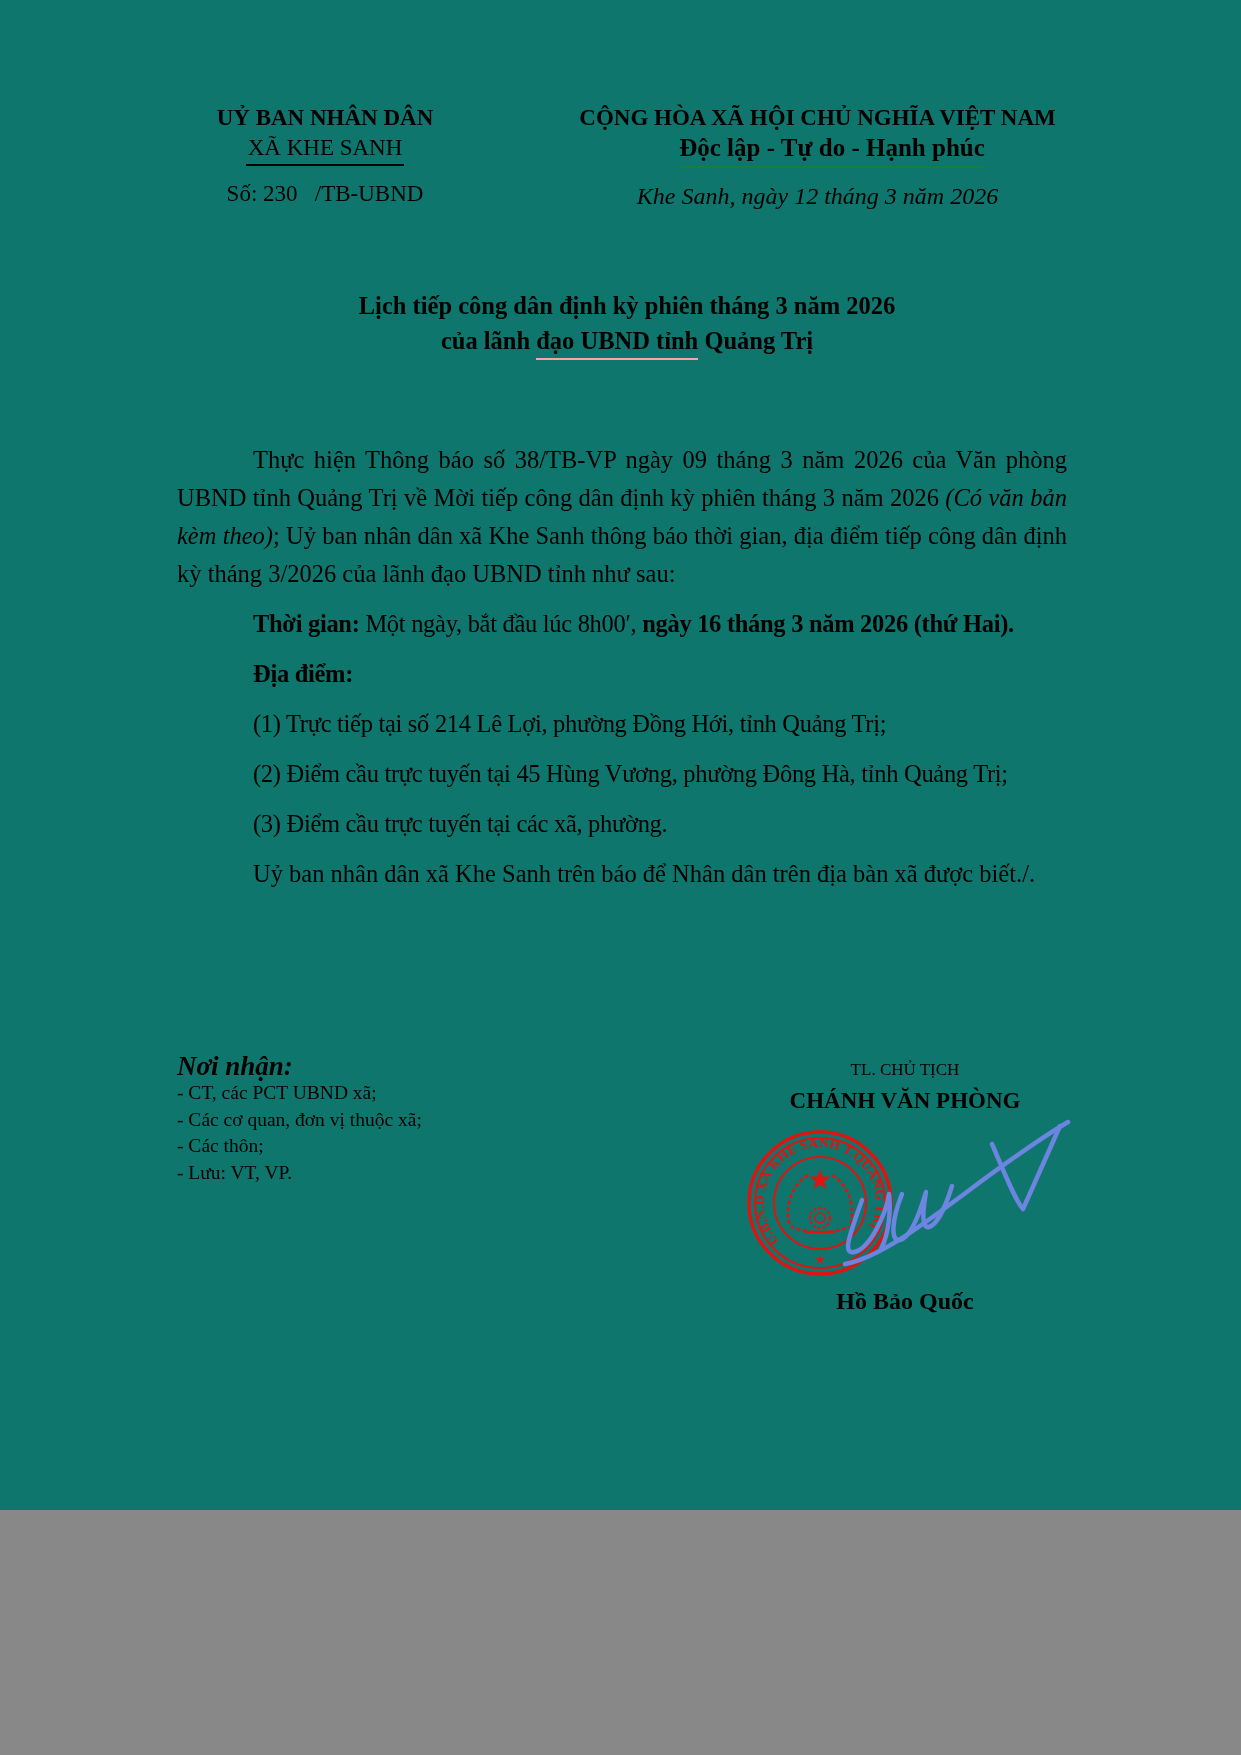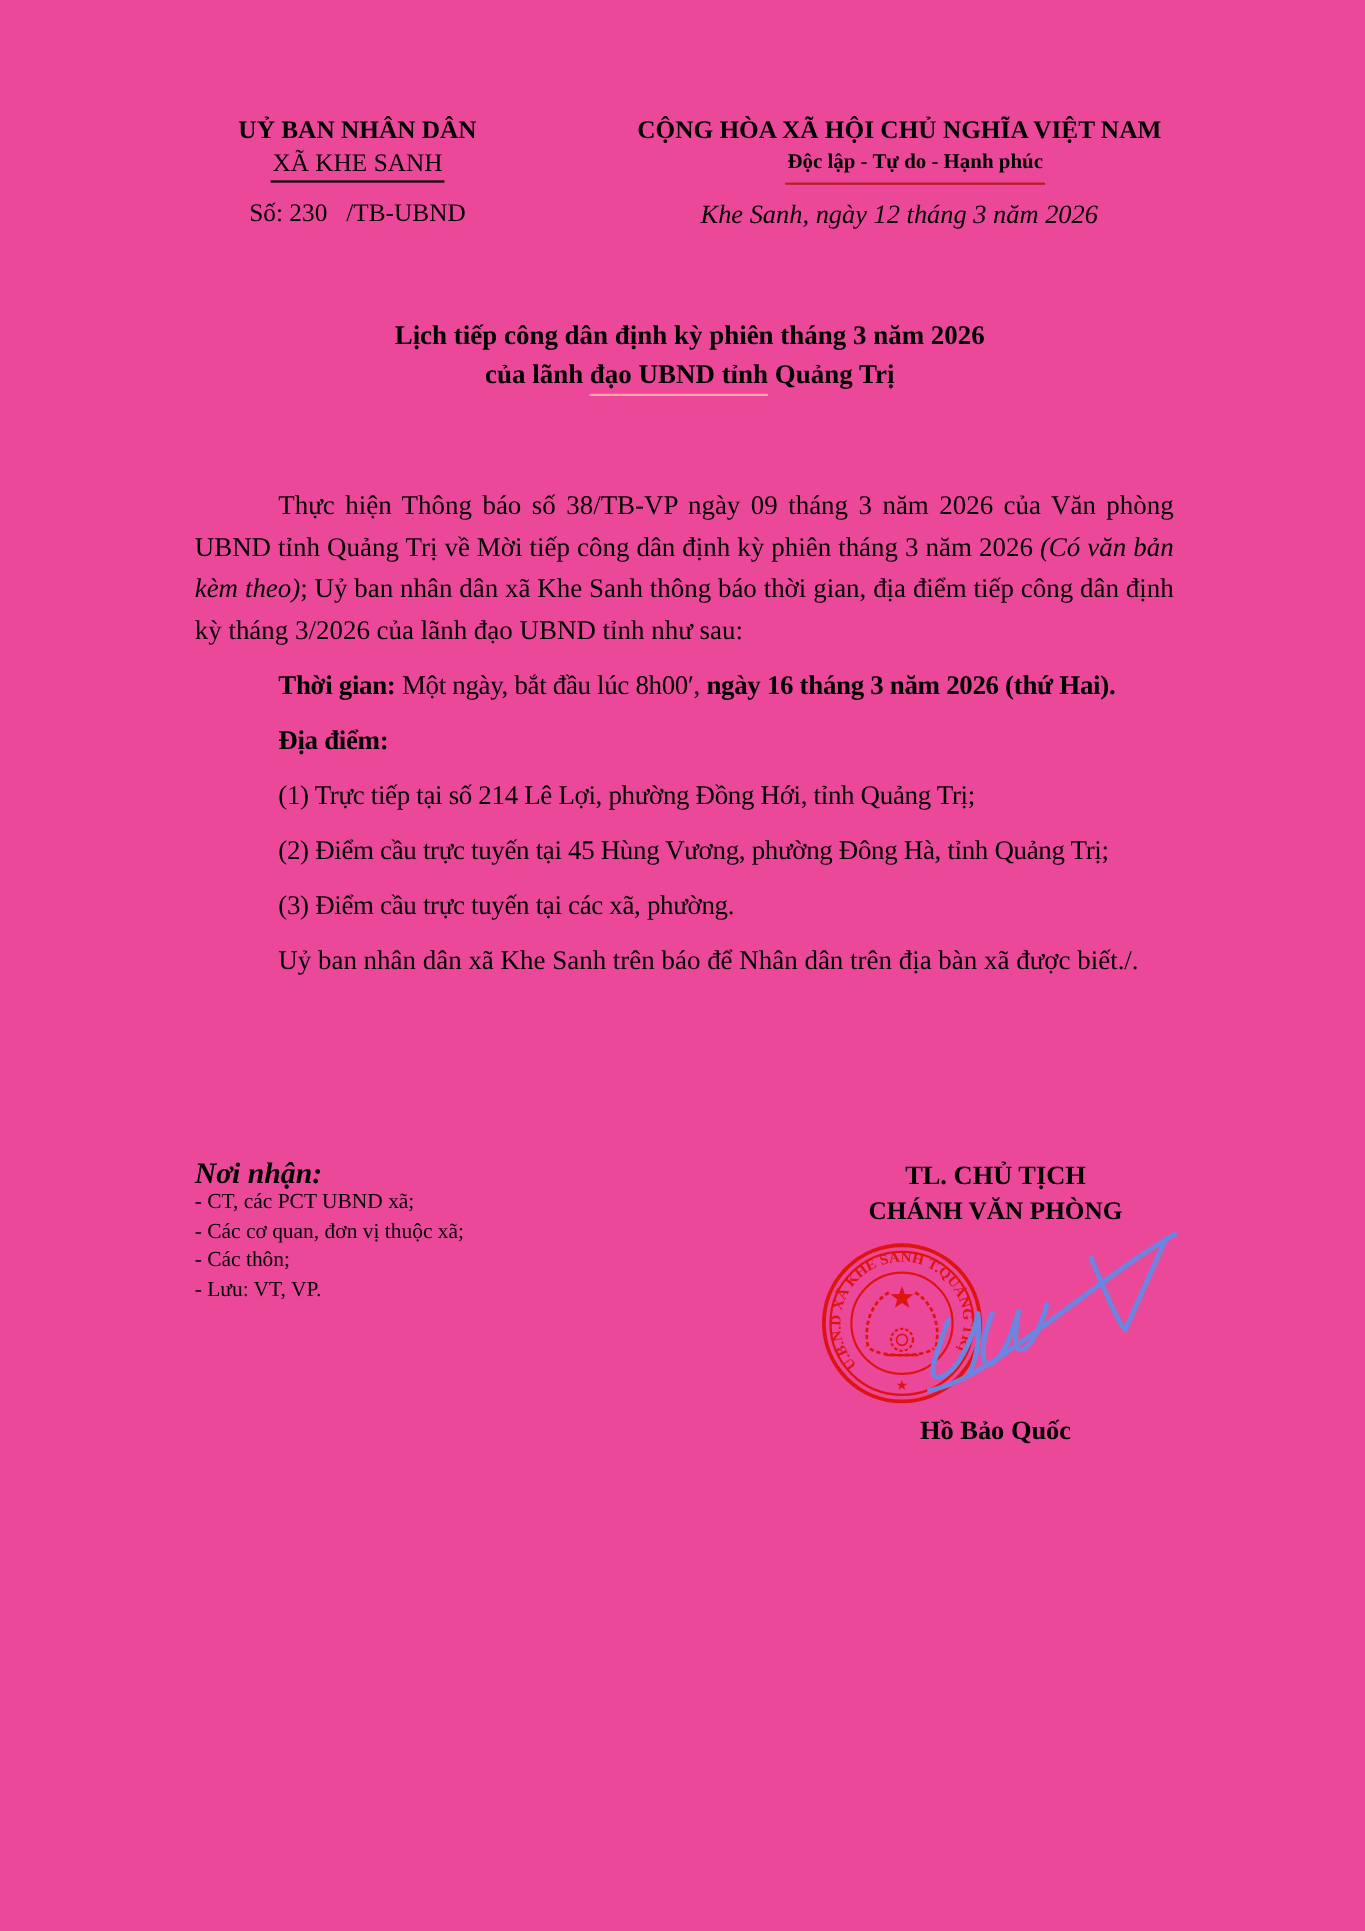--- a/index.html
+++ b/index.html
@@ -1,51 +1,51 @@
 <!DOCTYPE html>
 <html lang="vi"><head>
 <meta charset="utf-8">
 <style>
   html,body{margin:0;padding:0;background:#888;}
   .page{
     position:relative;
-    width:1241px;height:1755px;
+    width:1241px;height:1510px;
     margin:0 auto;
-    background:#ec4899;
+    background:#0f766e;
     font-family:"Liberation Serif","DejaVu Serif",serif;
     color:#000;
     overflow:hidden;
   }
   
   .hdr-left{position:absolute;left:170px;top:103px;width:310px;text-align:center;}
   .hdr-left .org1{font-size:23px;font-weight:bold;line-height:30px;}
   .hdr-left .org2{font-size:23px;font-weight:normal;line-height:30px;}
   .hdr-left .org2 .uline{border-bottom:2px solid #000;padding:0 2px 4px 2px;}
   .hdr-left .docnum{font-size:23px;margin-top:18px;white-space:pre;}
   .hdr-right{position:absolute;left:550px;top:103px;width:535px;text-align:center;}
   .hdr-right .national{font-size:23px;font-weight:bold;line-height:30px;}
-  .hdr-right .motto{font-size:19px;font-weight:bold;line-height:30px;display:inline-block;border-bottom:2px solid #b91c1c;padding:0 2px 3px 2px;margin-left:29px;}
+  .hdr-right .motto{font-size:25px;font-weight:bold;line-height:30px;display:inline-block;border-bottom:2px solid #15803d;padding:0 2px 3px 2px;margin-left:29px;}
   .hdr-right .dateline{font-size:24px;font-style:italic;margin-top:15px;}
   
   .doc-title{position:absolute;left:177px;top:288px;width:900px;text-align:center;}
   .doc-title .kind{font-size:25px;font-weight:bold;line-height:32px;}
   .doc-title .sub{font-size:24.5px;font-weight:bold;line-height:35px;}
   .doc-title .sub .uline{border-bottom:2px solid #fca5a5;padding-bottom:4px;}
   
   .body-text{position:absolute;left:177px;top:441px;width:890px;font-size:24.5px;}
   .body-text p{margin:0 0 12px 0;line-height:38px;text-align:justify;text-indent:76px;}
   .body-text p.oneline{white-space:nowrap;letter-spacing:-0.3px;text-align:left;}
   .it{font-style:italic;}
   .bd{font-weight:bold;}
   
   .recipients{position:absolute;left:177px;top:1053px;font-size:19.5px;}
   .recipients .lbl{font-size:27px;font-weight:bold;font-style:italic;line-height:27px;}
   .recipients .rcp{line-height:26.5px;}
   .sign-block{position:absolute;left:655px;top:1054px;width:500px;text-align:center;}
-  .sign-block .onbehalf{font-size:24px;font-weight:bold;line-height:31px;}
+  .sign-block .onbehalf{font-size:17px;font-weight:normal;line-height:31px;}
   .sign-block .position{font-size:23px;font-weight:bold;line-height:31px;}
   .seal-svg{position:absolute;left:90px;top:74px;}
   .sig-svg{position:absolute;left:175px;top:58px;}
   .signer-name{position:absolute;left:0;top:234px;width:100%;font-size:24px;font-weight:bold;}
 </style>
 </head>
 <body>
 
 <div class="page">
 

